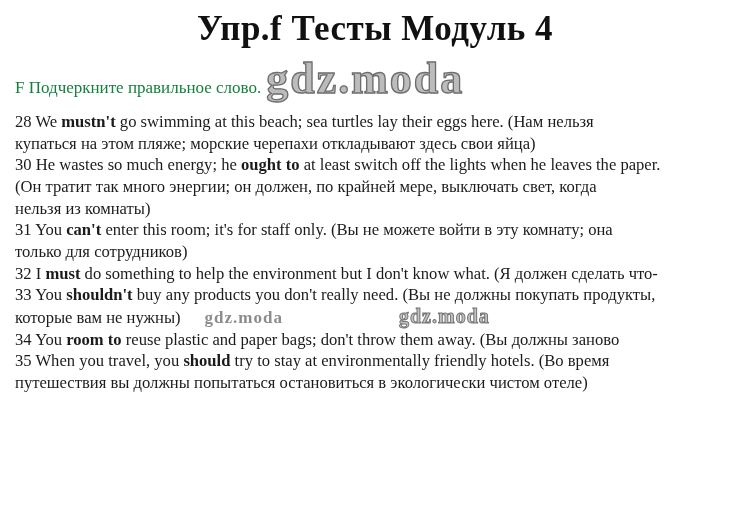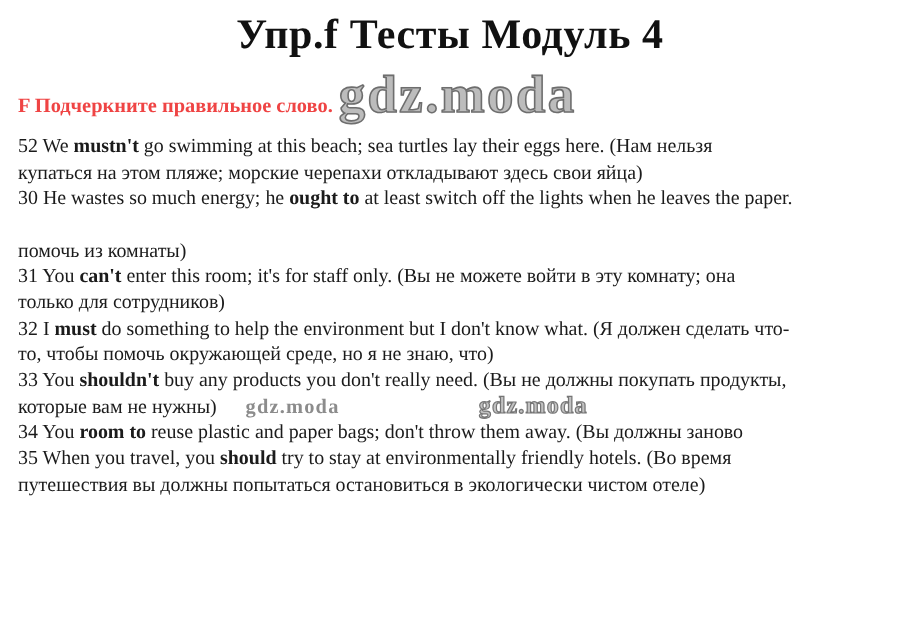--- a/index.html
+++ b/index.html
@@ -24,22 +24,22 @@
   }
   .instr-row {
     display: flex;
     align-items: baseline;
     padding-left: 15px;
     margin-top: 8px;
     height: 50px;
   }
   .instruction {
     font-size: 17px;
-    font-weight: 700;
-    color: #ef4444;
+    font-weight: 400;
+    color: #15803d;
   }
   .wm {
     font-weight: 700;
     font-family: "Liberation Serif", "DejaVu Serif", serif;
   }
   .wm-big {
     font-size: 44px;
     line-height: 1;
     margin-left: 5px;
     letter-spacing: 2px;
@@ -78,28 +78,28 @@
 
   <h1 class="title">Упр.f Тесты Модуль 4</h1>
 
   <div class="instr-row">
     <span class="instruction">F Подчеркните правильное слово.</span>
     <span class="wm wm-big">gdz.moda</span>
   </div>
 
   <div class="body">
 
-    <p class="q"><span>52 We </span><b>mustn't</b><span> go swimming at this beach; sea turtles lay their eggs here. (Нам нельзя</span><br><span>купаться на этом пляже; морские черепахи откладывают здесь свои яйца)</span></p>
+    <p class="q"><span>28 We </span><b>mustn't</b><span> go swimming at this beach; sea turtles lay their eggs here. (Нам нельзя</span><br><span>купаться на этом пляже; морские черепахи откладывают здесь свои яйца)</span></p>
 
 
-    <p class="q"><span>30 He wastes so much energy; he </span><b>ought to</b><span> at least switch off the lights when he leaves the paper.</span><br><br><span>помочь из комнаты)</span></p>
+    <p class="q"><span>30 He wastes so much energy; he </span><b>ought to</b><span> at least switch off the lights when he leaves the paper.</span><br><span>(Он тратит так много энергии; он должен, по крайней мере, выключать свет, когда</span><br><span>нельзя из комнаты)</span></p>
 
     <p class="q"><span>31 You </span><b>can't</b><span> enter this room; it's for staff only. (Вы не можете войти в эту комнату; она</span><br><span>только для сотрудников)</span></p>
 
-    <p class="q"><span>32 I </span><b>must</b><span> do something to help the environment but I don't know what. (Я должен сделать что-</span><br><span>то, чтобы помочь окружающей среде, но я не знаю, что)</span></p>
+    <p class="q"><span>32 I </span><b>must</b><span> do something to help the environment but I don't know what. (Я должен сделать что-</span><br></p>
 
     <p class="q"><span>33 You </span><b>shouldn't</b><span> buy any products you don't really need. (Вы не должны покупать продукты,</span><br><span>которые вам не нужны)</span><span class="wm wm-s1">gdz.moda</span><span class="wm wm-s2">gdz.moda</span></p>
 
     <p class="q"><span>34 You </span><b>room to</b><span> reuse plastic and paper bags; don't throw them away. (Вы должны заново</span><br></p>
 
     <p class="q"><span>35 When you travel, you </span><b>should</b><span> try to stay at environmentally friendly hotels. (Во время</span><br><span>путешествия вы должны попытаться остановиться в экологически чистом отеле)</span></p>
 
   </div>
 </div>
 

